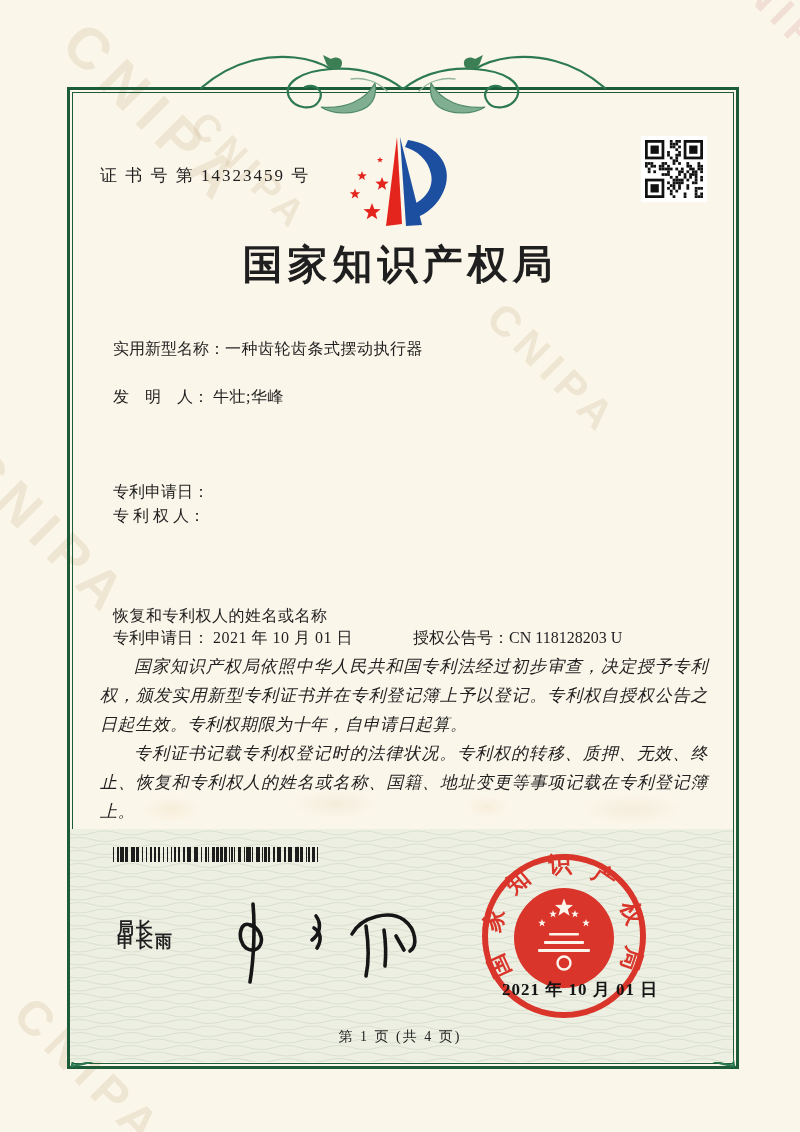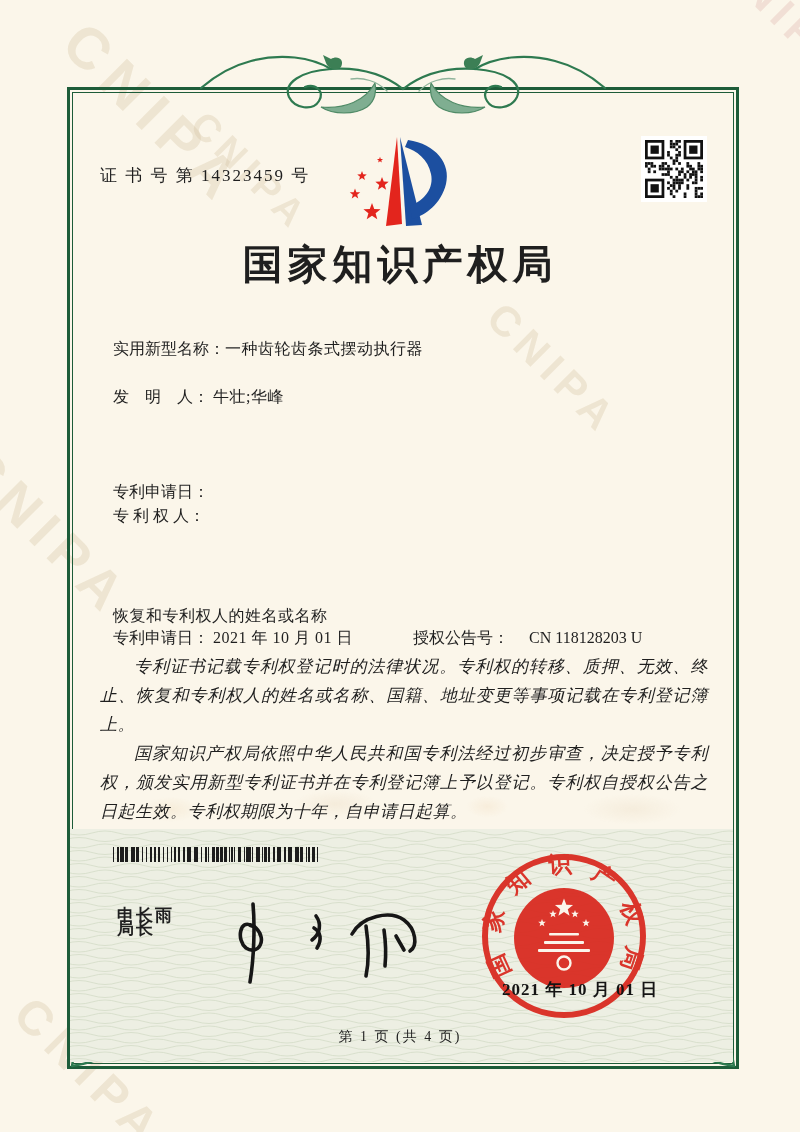--- a/index.html
+++ b/index.html
@@ -16,36 +16,36 @@
   
   .cert-no{position:absolute;left:100px;top:138px;font-size:17px;letter-spacing:2px;z-index:4;margin-top:26px;}
   .logo{position:absolute;left:340px;top:126px;z-index:4;}
   .qr{position:absolute;left:641px;top:136px;width:66px;height:66px;background:#fff;padding:4px;
       box-sizing:border-box;z-index:4;}
   .title{position:absolute;left:0;top:237px;width:800px;text-align:center;font-size:40px;font-weight:700;
          letter-spacing:5px;z-index:4;}
   .field-row{position:absolute;left:113px;width:600px;display:flex;font-size:16px;z-index:4;line-height:24px;}
   .field-label{flex:0 0 100px;white-space:pre;}
   .field-value{flex:1;letter-spacing:.5px;}
-  .grant-no{position:absolute;left:300px;top:0;white-space:nowrap;display:flex;gap:20px;}
+  .grant-no{position:absolute;left:300px;top:0;white-space:nowrap;display:flex;}
   .body-text{position:absolute;left:100px;top:652px;width:608px;z-index:4;}
   .body-text p{margin:0;font-size:17px;line-height:29px;text-indent:2em;text-align:justify;
                font-style:italic;letter-spacing:.5px;}
   .faint-strip{position:absolute;left:72px;top:778px;width:659px;height:52px;z-index:3;opacity:.35;
       background:
         radial-gradient(40px 18px at 15% 60%, #f0dcbc 0%, transparent 70%),
         radial-gradient(60px 20px at 40% 50%, #ead9c0 0%, transparent 70%),
         radial-gradient(30px 16px at 63% 55%, #f2ddc0 0%, transparent 70%),
         radial-gradient(70px 22px at 85% 60%, #ebdcc4 0%, transparent 70%);}
   .waves{position:absolute;left:70px;top:829px;width:663px;height:233px;background:#edefe3;z-index:3;}
   .barcode{position:absolute;left:113px;top:847px;height:15px;z-index:5;font-size:0;white-space:nowrap;}
   .barcode i{display:inline-block;height:15px;background:#1c1c1c;}
   .signer-title{position:absolute;left:117px;top:917px;font-size:17px;font-weight:600;z-index:5;
       font-family:"Liberation Sans","DejaVu Sans",sans-serif;letter-spacing:2px;}
-  .signer-name{position:absolute;left:117px;top:904px;font-size:17px;font-weight:600;z-index:5;
+  .signer-name{position:absolute;left:117px;top:930px;font-size:17px;font-weight:600;z-index:5;
       font-family:"Liberation Sans","DejaVu Sans",sans-serif;letter-spacing:2px;}
   .signature{position:absolute;left:228px;top:896px;z-index:5;}
   .seal{position:absolute;left:478px;top:850px;z-index:5;}
   .seal-date{position:absolute;left:502px;top:978px;font-size:17px;font-weight:700;z-index:6;
       letter-spacing:1px;color:#141414;}
   .page-num{position:absolute;left:0;top:1028px;width:800px;text-align:center;font-size:14px;
       letter-spacing:2px;z-index:5;}
   .bottom-note{position:absolute;left:308px;top:1074px;background:#fffdf6;padding:5px 14px;
       font-size:16px;font-style:italic;letter-spacing:2px;z-index:4;}
 </style>
@@ -266,22 +266,22 @@
   <div class="field-row" style="top:626px;">
     <span class="field-label">专利申请日：</span>
     <span class="field-value">2021 年 10 月 01 日</span>
     <span class="grant-no">
       <span class="field-label" style="flex:none;">授权公告号：</span>
       <span>CN 118128203 U</span>
     </span>
   </div>
 
   <div class="body-text">
+    <p>国家知识产权局依照中华人民共和国专利法经过初步审查，决定授予专利权，颁发实用新型专利证书并在专利登记簿上予以登记。专利权自授权公告之日起生效。专利权期限为十年，自申请日起算。</p>
     <p>专利证书记载专利权登记时的法律状况。专利权的转移、质押、无效、终止、恢复和专利权人的姓名或名称、国籍、地址变更等事项记载在专利登记簿上。</p>
-    <p>国家知识产权局依照中华人民共和国专利法经过初步审查，决定授予专利权，颁发实用新型专利证书并在专利登记簿上予以登记。专利权自授权公告之日起生效。专利权期限为十年，自申请日起算。</p>
   </div>
 
   <div class="barcode"><i style="width:1.38px;margin-right:2.75px"></i><i style="width:1.38px;margin-right:1.38px"></i><i style="width:4.13px;margin-right:1.38px"></i><i style="width:2.75px;margin-right:2.75px"></i><i style="width:4.13px;margin-right:1.38px"></i><i style="width:2.75px;margin-right:2.75px"></i><i style="width:1.38px;margin-right:2.75px"></i><i style="width:1.38px;margin-right:2.75px"></i><i style="width:1.38px;margin-right:2.75px"></i><i style="width:1.38px;margin-right:2.75px"></i><i style="width:1.38px;margin-right:2.75px"></i><i style="width:1.38px;margin-right:2.75px"></i><i style="width:1.38px;margin-right:2.75px"></i><i style="width:1.38px;margin-right:1.38px"></i><i style="width:2.75px;margin-right:1.38px"></i><i style="width:2.75px;margin-right:2.75px"></i><i style="width:1.38px;margin-right:2.75px"></i><i style="width:4.13px;margin-right:2.75px"></i><i style="width:4.13px;margin-right:2.75px"></i><i style="width:1.38px;margin-right:2.75px"></i><i style="width:1.38px;margin-right:1.38px"></i><i style="width:1.38px;margin-right:2.75px"></i><i style="width:2.75px;margin-right:1.38px"></i><i style="width:2.75px;margin-right:1.38px"></i><i style="width:2.75px;margin-right:1.38px"></i><i style="width:2.75px;margin-right:1.38px"></i><i style="width:1.38px;margin-right:1.38px"></i><i style="width:1.38px;margin-right:1.38px"></i><i style="width:1.38px;margin-right:2.75px"></i><i style="width:2.75px;margin-right:2.75px"></i><i style="width:1.38px;margin-right:1.38px"></i><i style="width:4.13px;margin-right:1.38px"></i><i style="width:1.38px;margin-right:2.75px"></i><i style="width:4.13px;margin-right:1.38px"></i><i style="width:1.38px;margin-right:1.38px"></i><i style="width:2.75px;margin-right:1.38px"></i><i style="width:1.38px;margin-right:2.75px"></i><i style="width:2.75px;margin-right:1.38px"></i><i style="width:4.13px;margin-right:2.75px"></i><i style="width:2.75px;margin-right:1.38px"></i><i style="width:4.13px;margin-right:2.75px"></i><i style="width:4.13px;margin-right:1.38px"></i><i style="width:2.75px;margin-right:2.75px"></i><i style="width:1.38px;margin-right:1.38px"></i><i style="width:1.38px;margin-right:2.75px"></i><i style="width:2.75px;margin-right:1.38px"></i><i style="width:1.38px;margin-right:2.75px"></i></div>
 
   <div class="signer-title">局长</div>
   <div class="signer-name">申长雨</div>
 
   <svg class="signature" width="200" height="92" viewBox="0 0 200 92">
     <g stroke="#161616" stroke-width="3.6" fill="none" stroke-linecap="round" stroke-linejoin="round">
       <path d="M24,30 C12,22 8,44 18,52 C30,60 40,44 28,32 C24,28 18,28 24,30"></path>

